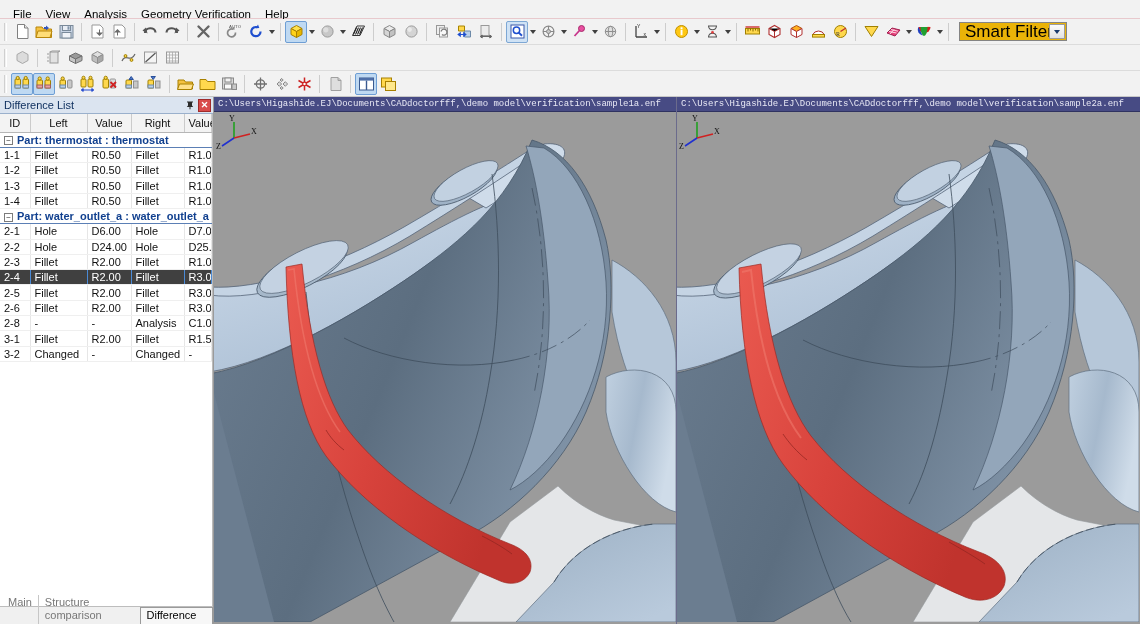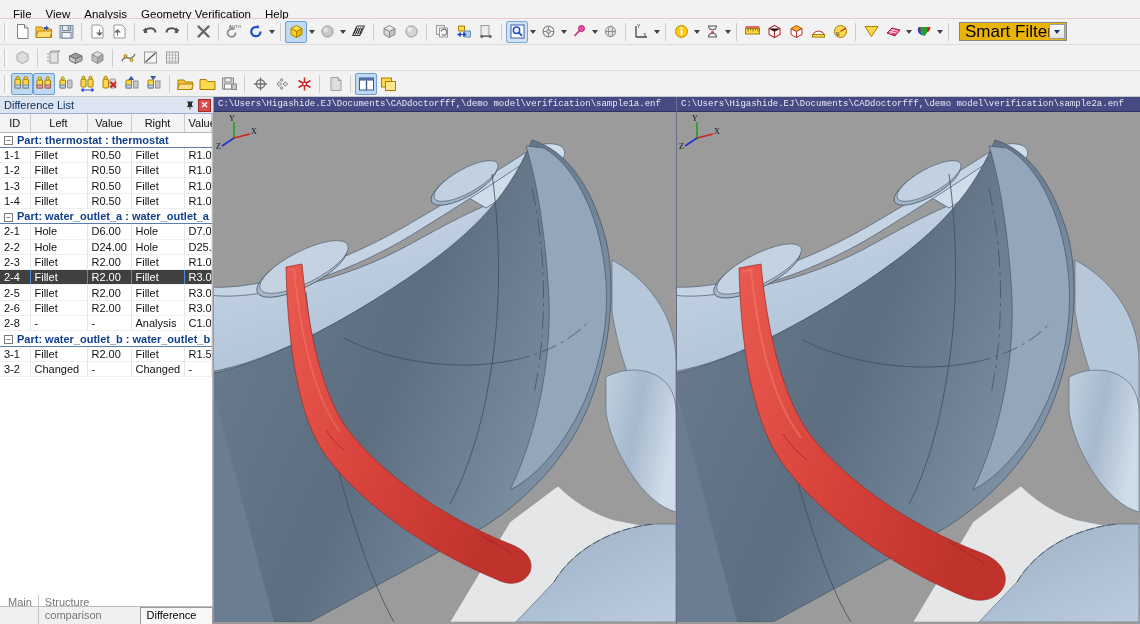--- a/index.html
+++ b/index.html
@@ -735,23 +735,20 @@
                 <td>Fillet</td>
                 <td>R3.00</td>
               </tr>
               <tr class="row">
                 <td>2-8</td>
                 <td>-</td>
                 <td>-</td>
                 <td>Analysis</td>
                 <td>C1.00</td>
               </tr>
-              <tr class="grp">
-                <td colspan="5"><span class="exp">−</span><span>Part: water_outlet_b : water_outlet_b</span></td>
-              </tr>
               <tr class="row">
                 <td>3-1</td>
                 <td>Fillet</td>
                 <td>R2.00</td>
                 <td>Fillet</td>
                 <td>R1.50</td>
               </tr>
               <tr class="row">
                 <td>3-2</td>
                 <td>Changed</td>

